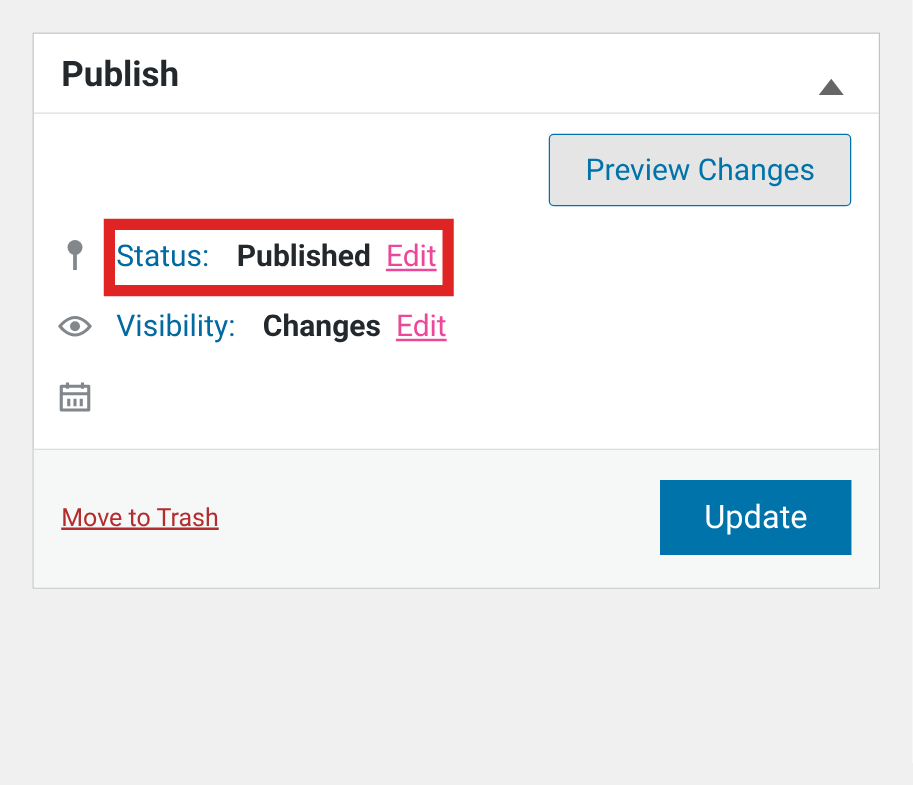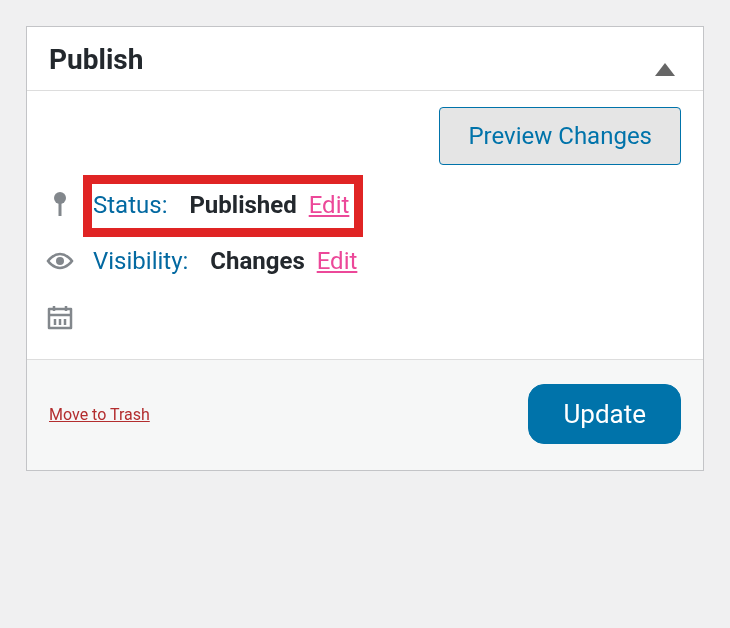--- a/index.html
+++ b/index.html
@@ -109,32 +109,32 @@
     .panel-footer {
       background: #f6f7f7;
       border-top: 1px solid #ddd;
       padding: 24px 22px 26px 22px;
       display: flex;
       align-items: center;
       justify-content: space-between;
     }
     .trash-link {
       color: #b32d2e;
-      font-size: 16px;
+      font-size: 20px;
       text-decoration: underline;
       cursor: pointer;
     }
     .update-btn {
       background: #0073aa;
       border: 1px solid #0073aa;
       color: #fff;
       font-size: 26px;
       font-weight: 400;
       padding: 14px 34px;
-      border-radius: 16px;
+      border-radius: 0;
       cursor: pointer;
       font-family: inherit;
     }
   </style>
 </head>
 <body>
 
 <div class="panel">
 
   <div class="panel-header">

